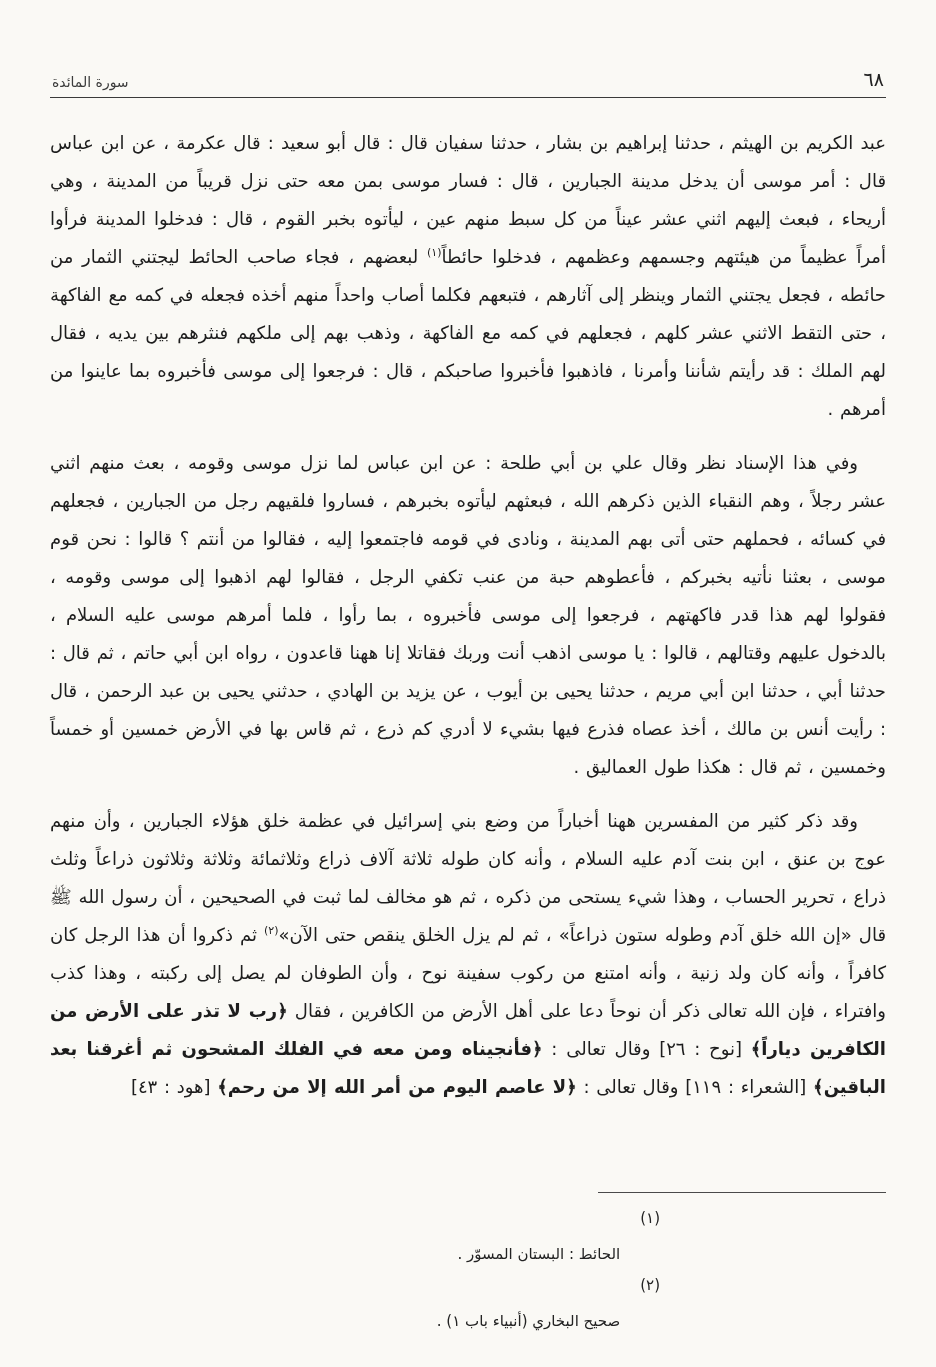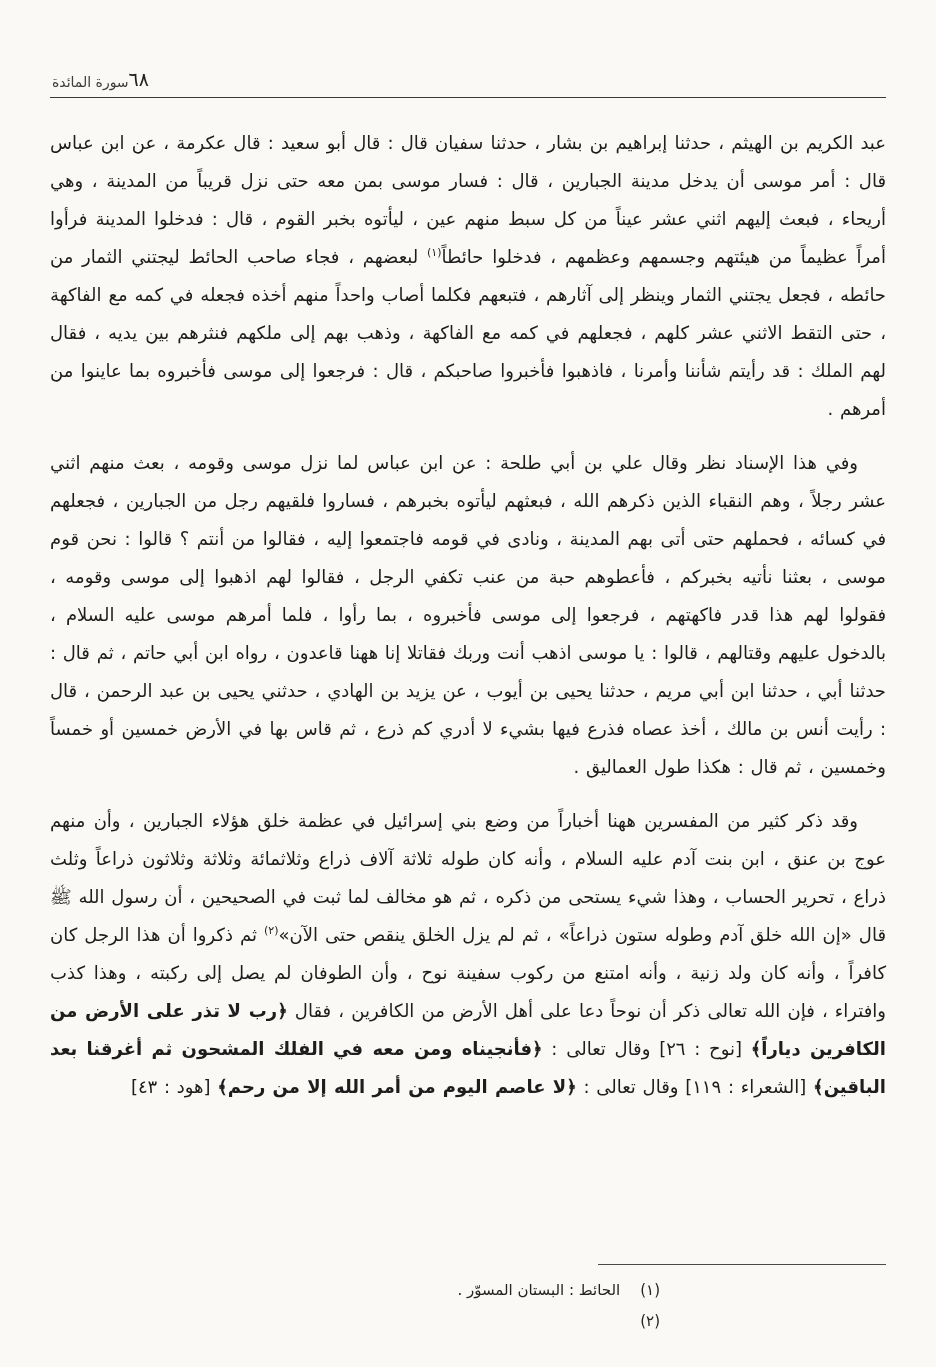--- a/index.html
+++ b/index.html
@@ -17,20 +17,21 @@
   .page {
     position: relative;
     width: 936px;
     height: 1367px;
     box-sizing: border-box;
     padding: 40px 50px 0 50px;
   }
   .header {
     display: flex;
     direction: ltr;
+    justify-content: space-between;
     align-items: flex-end;
     padding: 0 2px 7px 2px;
   }
   .header-title {
     font-size: 14px;
     color: #3c3c3c;
     letter-spacing: 0.5px;
   }
   .header-page {
     font-size: 19px;
@@ -82,20 +83,21 @@
     gap: 20px;
     padding-right: 226px;
     line-height: 31px;
     color: #232323;
   }
   .fn-marker {
     flex: 0 0 auto;
   }
   .fn-text {
     flex: 1 1 auto;
+    margin-top: 36px;
   }
 </style>
 </head>
 <body>
 
 <div class="page">
 
   <div class="header">
     <span class="header-title">سورة المائدة</span>
     <span class="header-page">٦٨</span>
@@ -111,17 +113,18 @@
 
   <div class="footnotes">
     <hr class="footnote-rule">
     <div class="footnote-list">
         <div class="footnote">
           <span class="fn-marker">(١)</span>
           <span class="fn-text">الحائط : البستان المسوّر .</span>
         </div>
         <div class="footnote">
           <span class="fn-marker">(٢)</span>
+          <span class="fn-text">صحيح البخاري (أنبياء باب ١) .</span>
         </div>
       </div>
   </div>
 
 </div>
 
 </body></html>

